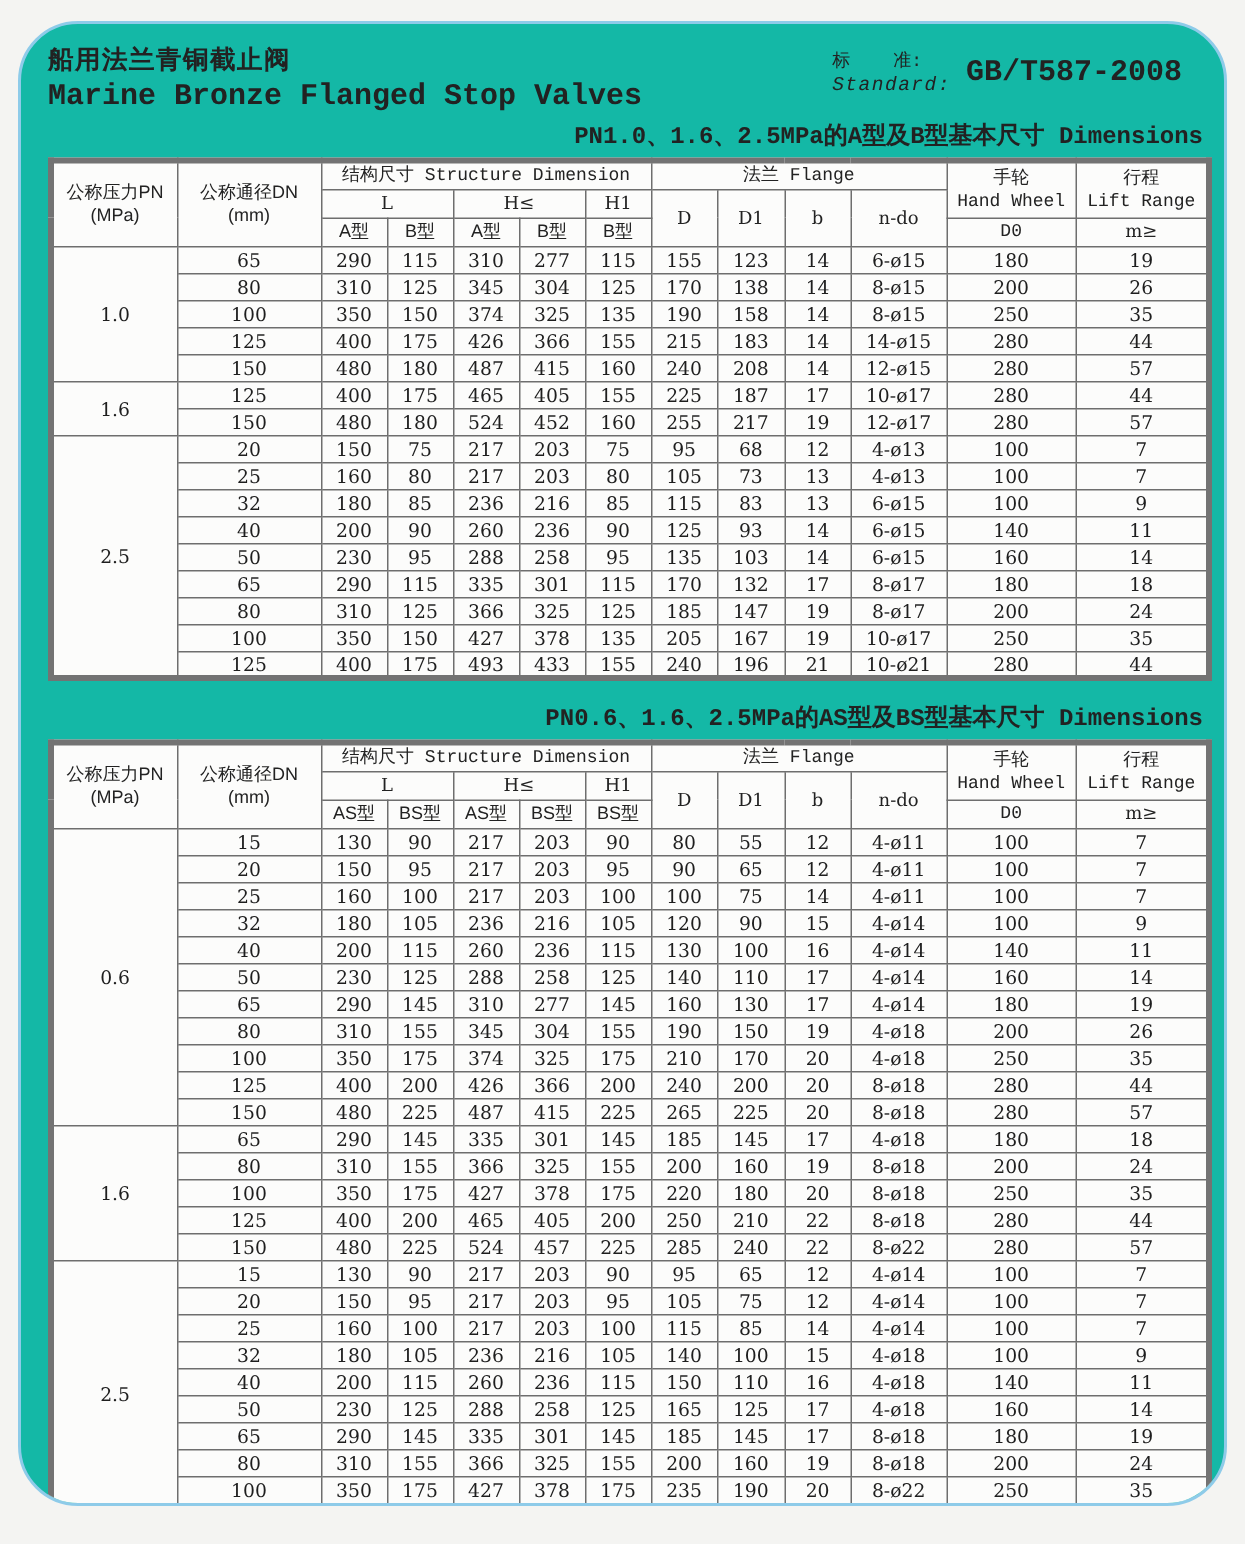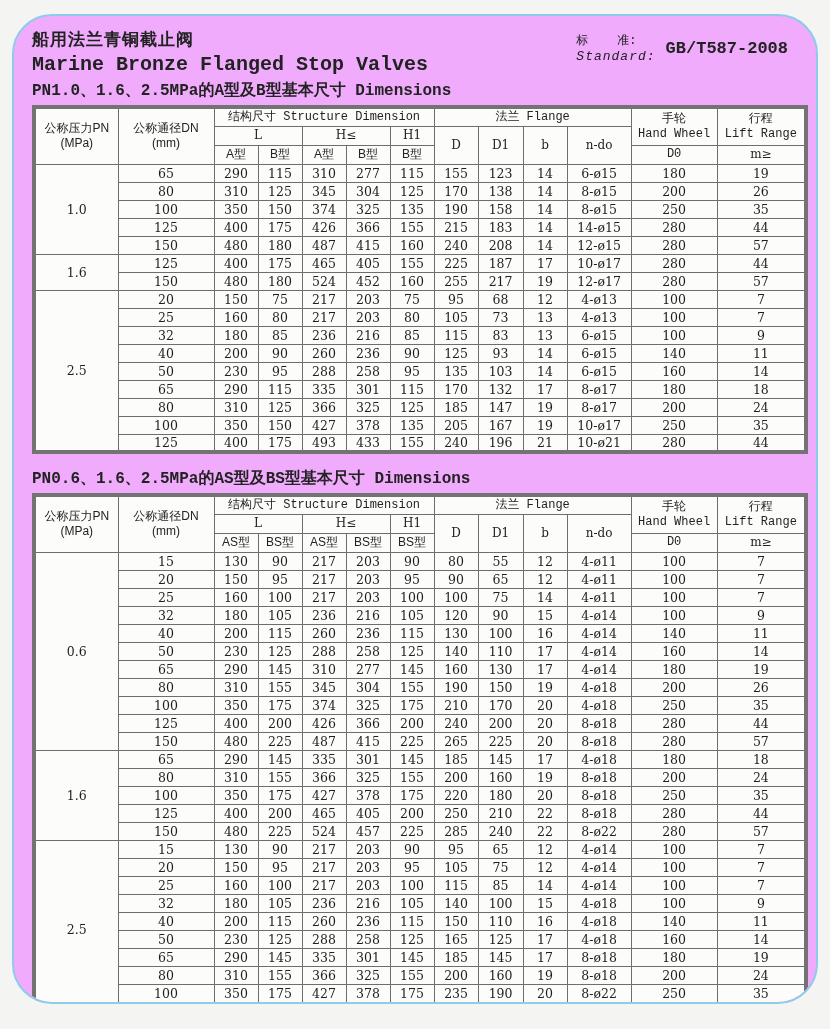--- a/index.html
+++ b/index.html
@@ -7,38 +7,39 @@
   body {
     background:#f4f4f2;
     font-family:"Liberation Sans", sans-serif;
     color:#222;
     position:relative;
   }
   .frame {
     position:absolute;
     left:12px; top:14px;
     width:806px; height:990px;
-    background:#f0abfc;
+    background:#14b8a6;
     border:2px solid #8ecbe9;
     border-radius:40px;
     padding:10px 14px 0 18px;
     overflow:hidden;
   }
   .doc-header { display:flex; justify-content:space-between; align-items:flex-start; margin-top:2px; }
   .title-cn { font-size:17px; font-weight:bold; letter-spacing:1px; }
   .title-en { font-size:20px; font-weight:bold; font-family:"Liberation Mono", monospace; margin-top:2px; }
   .standard { display:flex; align-items:center; gap:10px; margin-right:14px; margin-top:4px; }
   .standard-labels { display:flex; flex-direction:column; }
   .std-cn { font-size:12px; white-space:pre; font-family:"Liberation Mono", sans-serif; }
   .std-en { font-size:13px; font-family:"Liberation Mono", monospace; letter-spacing:1px;font-style:italic; }
-  .standard-value { font-size:17px; font-weight:bold; font-family:"Liberation Mono", monospace; }
+  .standard-value { font-size:20px; font-weight:bold; font-family:"Liberation Mono", monospace; }
   .table-title {
     font-size:16px; font-weight:bold;
     font-family:"Liberation Mono", "Liberation Sans", sans-serif;
     margin:4px 0 4px 0;
+    text-align:right;
   }
   .table-title.t2 { margin-top:14px; }
   table.spec {
     border-collapse:collapse;
     table-layout:fixed;
     width:772px;
     border:4px solid #737373;
     background:#fcfcfb;
   }
   .spec th, .spec td {

